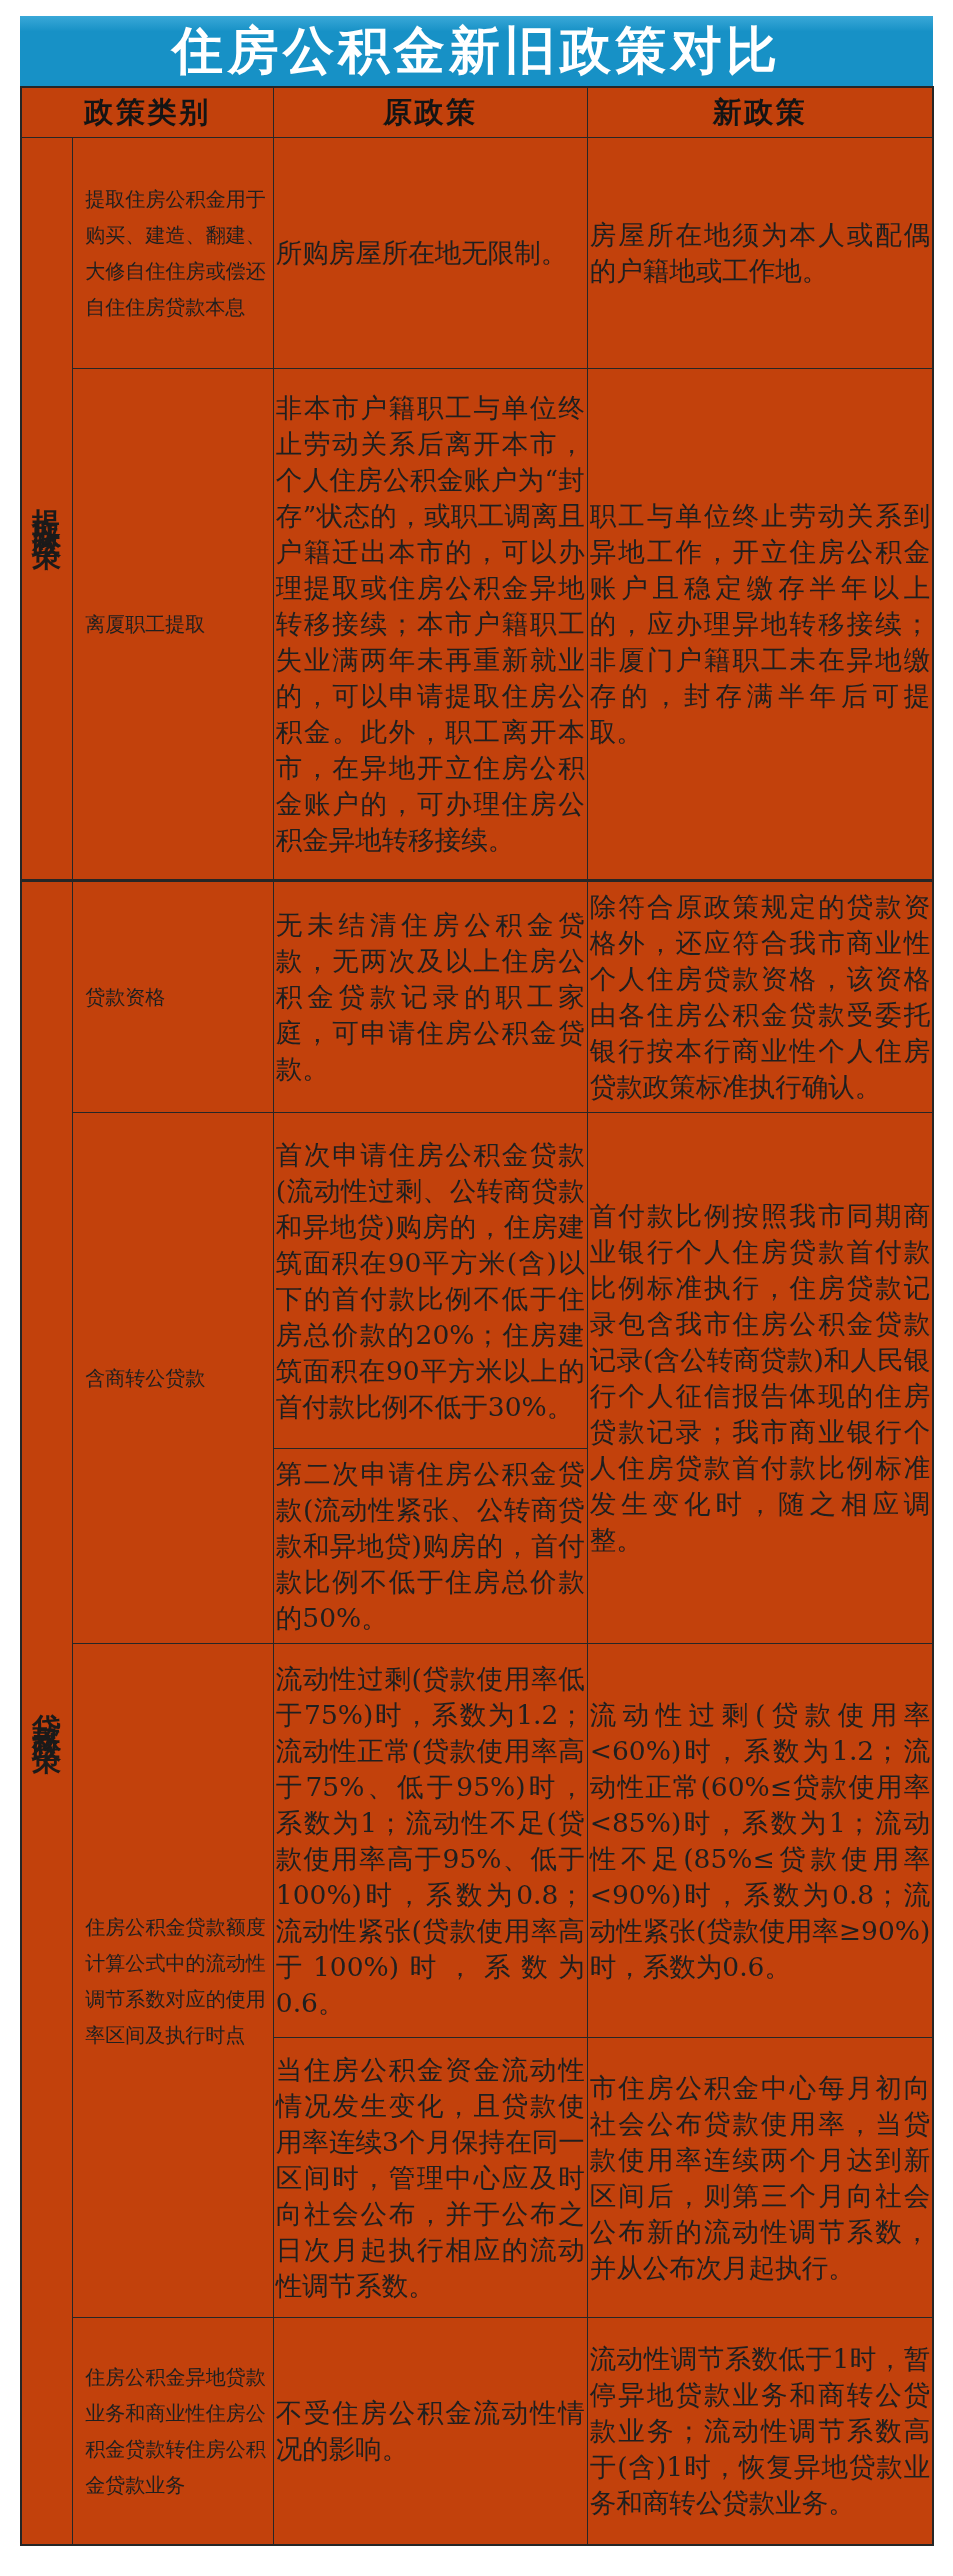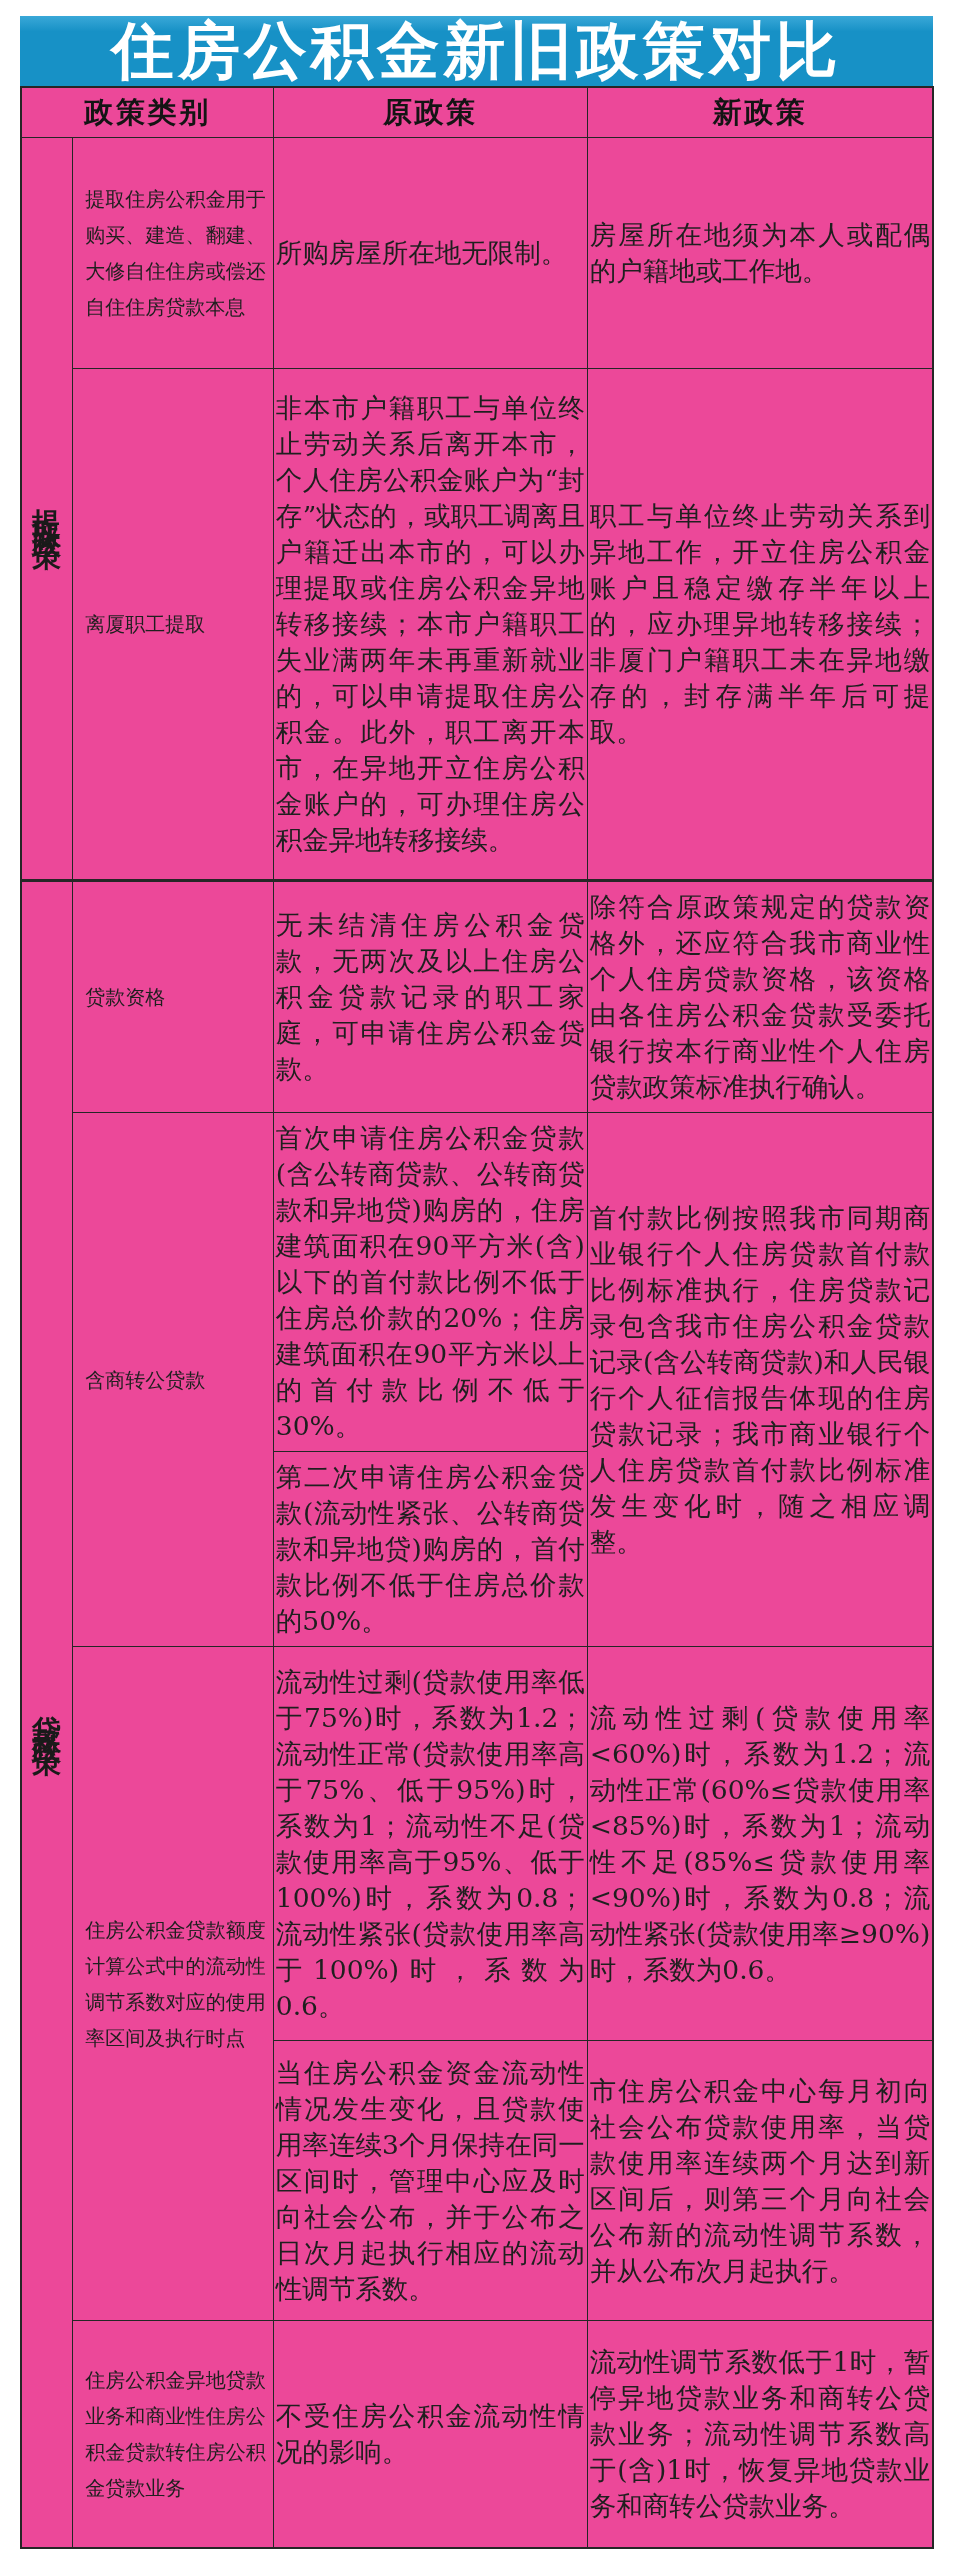--- a/index.html
+++ b/index.html
@@ -10,32 +10,32 @@
   }
   .page { padding: 16px 0 0 20.3px; }
 
   .title-bar {
     width: 913px; height: 70px;
     background: linear-gradient(to bottom, #3aa8d8 0%, #1791c6 22%, #1791c6 100%);
     display: flex; align-items: center; justify-content: center;
   }
   .title-text {
     font-family: "Liberation Sans", "DejaVu Sans", sans-serif;
-    font-weight: bold; font-size: 62px; color: #ffffff;
+    font-weight: bold; font-size: 51px; color: #ffffff;
     letter-spacing: 4.4px; white-space: nowrap;
   }
 
   table.policy-table {
     border-collapse: collapse; table-layout: fixed;
     width: 913px;
     border: 2.6px solid #262626;
   }
   .policy-table th, .policy-table td {
     border: 1.8px solid #262626;
-    background: #ec4899;
+    background: #c2410c;
   }
   col.c-group { width: 51px; }
   col.c-cat   { width: 201px; }
   col.c-old   { width: 314px; }
   col.c-new   { width: 346px; }
 
   .policy-table th {
     font-family: "Liberation Sans", "DejaVu Sans", sans-serif;
     font-weight: bold; font-size: 29px; color: #141414;
     letter-spacing: 2.6px; text-align: center; vertical-align: middle;
@@ -110,21 +110,21 @@
         <td class="group-cell" rowspan="6">
           <span class="v-label">贷款政策</span>
         </td>
         <td class="cat-cell">贷款资格</td>
         <td class="body-cell">无未结清住房公积金贷款，无两次及以上住房公积金贷款记录的职工家庭，可申请住房公积金贷款。</td>
         <td class="body-cell">除符合原政策规定的贷款资格外，还应符合我市商业性个人住房贷款资格，该资格由各住房公积金贷款受委托银行按本行商业性个人住房贷款政策标准执行确认。</td>
       </tr>
 
       <tr style="height:336px;">
         <td class="cat-cell" rowspan="2">含商转公贷款</td>
-        <td class="body-cell">首次申请住房公积金贷款(含公转商贷款、公转商贷款和异地贷)购房的，住房建筑面积在90平方米(含)以下的首付款比例不低于住房总价款的20%；住房建筑面积在90平方米以上的首付款比例不低于30%。</td>
+        <td class="body-cell">首次申请住房公积金贷款(流动性过剩、公转商贷款和异地贷)购房的，住房建筑面积在90平方米(含)以下的首付款比例不低于住房总价款的20%；住房建筑面积在90平方米以上的首付款比例不低于30%。</td>
         <td class="body-cell" rowspan="2">首付款比例按照我市同期商业银行个人住房贷款首付款比例标准执行，住房贷款记录包含我市住房公积金贷款记录(含公转商贷款)和人民银行个人征信报告体现的住房贷款记录；我市商业银行个人住房贷款首付款比例标准发生变化时，随之相应调整。</td>
       </tr>
 
       <tr style="height:194px;">
         <td class="body-cell">第二次申请住房公积金贷款(流动性紧张、公转商贷款和异地贷)购房的，首付款比例不低于住房总价款的50%。</td>
       </tr>
 
       <tr style="height:394px;">
         <td class="cat-cell" rowspan="2">住房公积金贷款额度计算公式中的流动性调节系数对应的使用率区间及执行时点</td>
         <td class="body-cell">流动性过剩(贷款使用率低于75%)时，系数为1.2；流动性正常(贷款使用率高于75%、低于95%)时，系数为1；流动性不足(贷款使用率高于95%、低于100%)时，系数为0.8；流动性紧张(贷款使用率高于100%)时，系数为0.6。</td>

